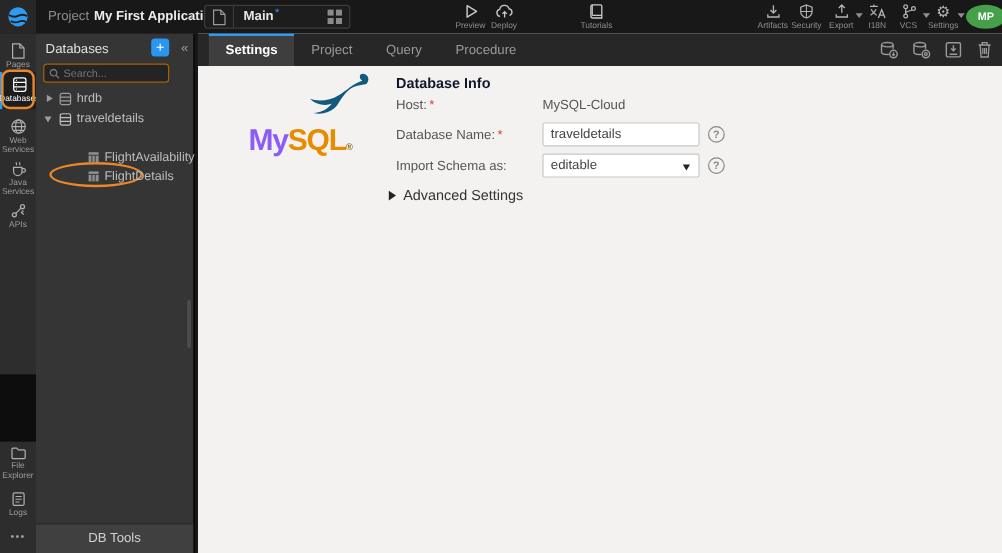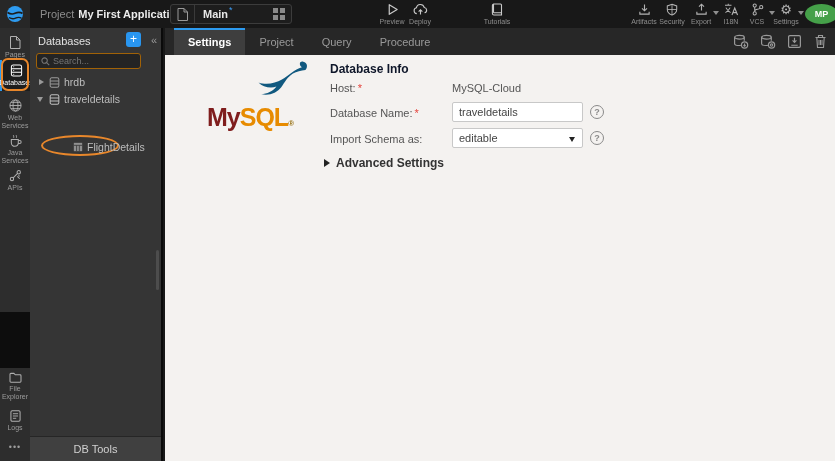--- a/index.html
+++ b/index.html
@@ -58,36 +58,36 @@
   .tabbar { position:absolute; left:0; top:0; right:0; height:27px; background:#272727; display:flex; padding-left:9px; }
   .tab { padding:0 14px; line-height:25px; font-size:11px; color:#9a9a9a; cursor:pointer; border-top:2px solid transparent; }
   .tab.active { background:#3e3e3e; color:#fff; font-weight:bold; border-top:2px solid #2d9bf0; }
   .tab-tools { position:absolute; right:8px; top:0; height:27px; display:flex; align-items:center; gap:12px; }
   .tab-tools svg { cursor:pointer; }
 
   
   .mysql-logo { position:absolute; left:42px; top:32px; width:112px; height:70px; }
   .mysql-logo svg { position:absolute; right:4px; top:0; }
   .brand { position:absolute; left:0; bottom:0; font-size:25px; font-weight:bold; letter-spacing:-1px; line-height:1; }
-  .brand .my { color:#7f1d1d; }
+  .brand .my { color:#8b5cf6; }
   .brand .sql { color:#e78b00; }
   .brand .reg { font-size:8px; color:#96700f; letter-spacing:0; }
 
   
   .sec-title { position:absolute; left:165px; top:34px; font-size:12px; font-weight:bold; color:#0f172a; }
   .frm-lbl { position:absolute; left:165px; font-size:11px; color:#555; }
   .req { color:#e5433c; margin-left:2px; }
   .host-val { position:absolute; left:287px; font-size:11px; color:#555; }
   .txt-input { position:absolute; left:287px; width:131px; height:20px; border:1px solid #c8c8c8; border-radius:2px; background:#fff; font-size:11px; color:#444; padding:0 6px; outline:none; font-family:"Liberation Sans", sans-serif; }
   .fake-select { position:absolute; left:287px; width:131px; height:20px; border:1px solid #c8c8c8; border-radius:2px; background:#fff; font-size:11px; color:#444; padding:0 6px; display:flex; align-items:center; cursor:pointer; }
   .fake-select .caret { position:absolute; right:7px; top:8px; width:0; height:0; border-left:3.5px solid transparent; border-right:3.5px solid transparent; border-top:5px solid #222; }
   .help { position:absolute; left:425px; width:14px; height:14px; border:1.5px solid #8a8a8a; border-radius:50%; color:#8a8a8a; font-size:9px; font-weight:bold; display:flex; align-items:center; justify-content:center; cursor:pointer; }
   .adv { position:absolute; left:159px; top:128px; display:flex; align-items:center; cursor:pointer; }
   .adv .arr { width:0; height:0; border-top:4px solid transparent; border-bottom:4px solid transparent; border-left:6px solid #222; margin-right:6px; }
-  .adv .lbl { font-size:12px; font-weight:bold; color:#333; }
+  .adv .lbl { font-size:12px; font-weight:normal; color:#333; }
 
   svg { overflow:visible; }
 </style>
 </head>
 <body>
 
 <div id="app">
 
   <div class="topbar">
     <div class="logo-sq">
@@ -282,20 +282,29 @@
         <svg width="11" height="11" viewBox="0 0 14 14">
             <rect x="1.5" y="1" width="11" height="12" rx="2" fill="none" stroke="#c0c0c0" stroke-width="1.3"></rect>
             <path d="M1.5 5 h11 M1.5 9 h11" stroke="#c0c0c0" stroke-width="1.3"></path>
           </svg>
       </span>
       <span class="tree-lbl" style="left:34px;">traveldetails</span>
     </div>
     <div class="annot-ellipse"></div>
 
 
+    <div class="tree-row" style="top:95px;">
+      <span class="tree-ic" style="left:43px;">
+        <svg width="10" height="10" viewBox="0 0 12 12">
+            <rect x="1" y="1" width="10" height="10" fill="#8f8f8f"></rect>
+            <path d="M1 4 h10 M4.3 4 v7 M7.6 4 v7" stroke="#3a3a3a" stroke-width="1"></path>
+          </svg>
+      </span>
+      <span class="tree-lbl" style="left:57px;">FlightAvailability</span>
+    </div>
 
     <div class="tree-row" style="top:111px;">
       <span class="tree-ic" style="left:43px;">
         <svg width="10" height="10" viewBox="0 0 12 12">
             <rect x="1" y="1" width="10" height="10" fill="#8f8f8f"></rect>
             <path d="M1 4 h10 M4.3 4 v7 M7.6 4 v7" stroke="#3a3a3a" stroke-width="1"></path>
           </svg>
       </span>
       <span class="tree-lbl" style="left:57px;">FlightDetails</span>
     </div>

